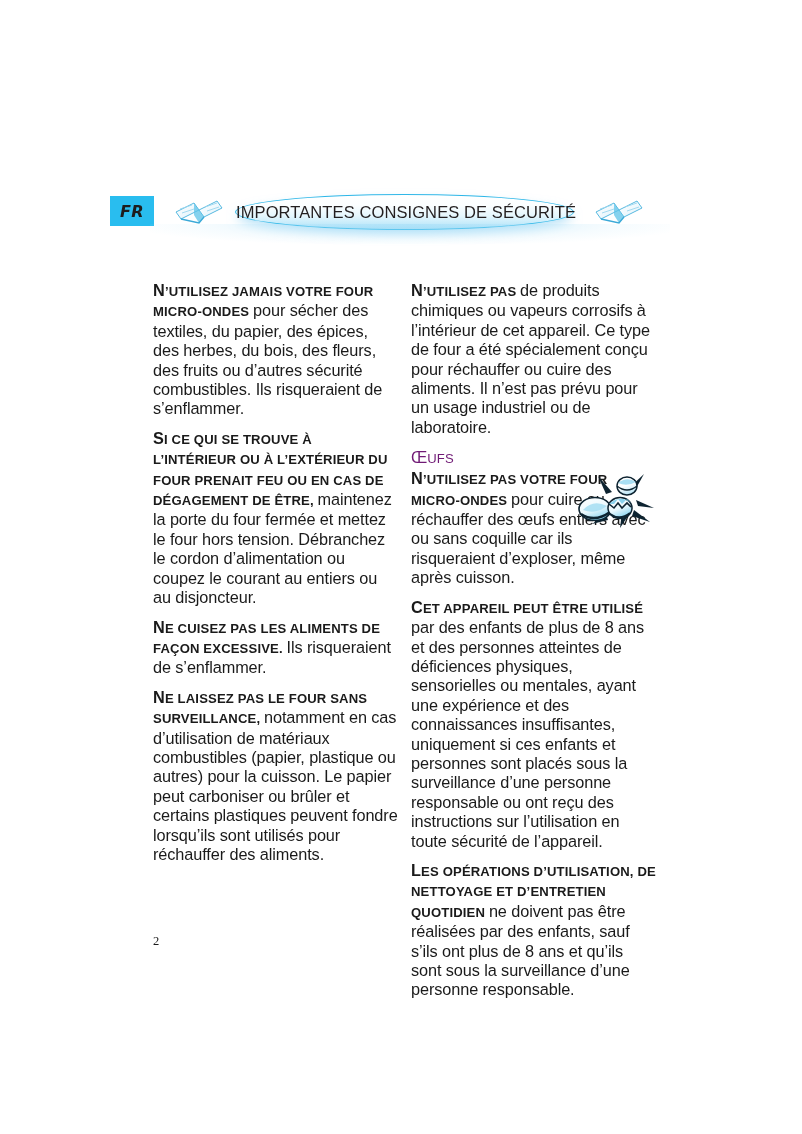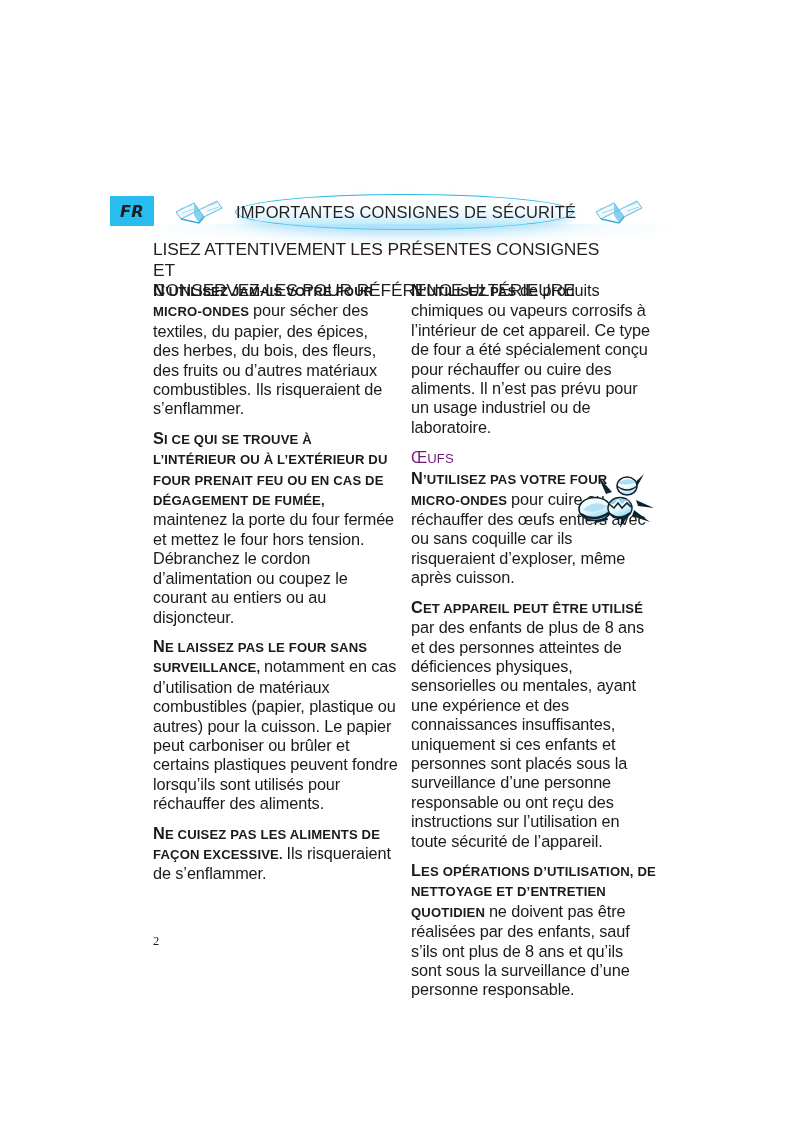--- a/index.html
+++ b/index.html
@@ -217,44 +217,40 @@
         <path d="M8 14 L20 10" stroke="#9ad6ee" stroke-width="0.9" fill="none"></path>
         <path d="M10 18 L22 14" stroke="#9ad6ee" stroke-width="0.9" fill="none"></path>
         <path d="M33 12 L45 8" stroke="#9ad6ee" stroke-width="0.9" fill="none"></path>
         <path d="M35 16 L47 12" stroke="#9ad6ee" stroke-width="0.9" fill="none"></path>
       </svg>
     </div>
 
     <div class="header-glow"></div>
   </div>
 
-  <div class="lead-heading">
-    <div>LISEZ ATTENTIVEMENT LES PRÉSENTES CONSIGNES ET</div>
-    <div>CONSERVEZ-LES POUR RÉFÉRENCE ULTÉRIEURE</div>
-  </div>
 
   <div class="columns">
 
     <div class="col col-left">
 
 
       <p class="para">
-        <span class="sc"><span class="cap">N</span><span>’UTILISEZ JAMAIS VOTRE FOUR MICRO-ONDES </span></span><span>pour sécher des textiles, du papier, des épices, des herbes, du bois, des fleurs, des fruits ou d’autres matériaux combustibles. Ils risqueraient de s’enflammer.</span>
-      </p>
-
-      <p class="para">
-        <span class="sc"><span class="cap">S</span><span>I CE QUI SE TROUVE À L’INTÉRIEUR OU À L’EXTÉRIEUR DU FOUR PRENAIT FEU OU EN CAS DE DÉGAGEMENT DE FUMÉE, </span></span><span>maintenez la porte du four fermée et mettez le four hors tension. Débranchez le cordon d’alimentation ou coupez le courant au entiers ou au disjoncteur.</span>
+        <span class="sc"><span class="cap">N</span><span>’UTILISEZ JAMAIS VOTRE FOUR MICRO-ONDES </span></span><span>pour sécher des textiles, du papier, des épices, des herbes, du bois, des fleurs, des fruits ou d’autres sécurité combustibles. Ils risqueraient de s’enflammer.</span>
+      </p>
+
+      <p class="para">
+        <span class="sc"><span class="cap">S</span><span>I CE QUI SE TROUVE À L’INTÉRIEUR OU À L’EXTÉRIEUR DU FOUR PRENAIT FEU OU EN CAS DE DÉGAGEMENT DE ÊTRE, </span></span><span>maintenez la porte du four fermée et mettez le four hors tension. Débranchez le cordon d’alimentation ou coupez le courant au entiers ou au disjoncteur.</span>
+      </p>
+
+      <p class="para">
+        <span class="sc"><span class="cap">N</span><span>E CUISEZ PAS LES ALIMENTS DE FAÇON EXCESSIVE. </span></span><span> Ils risqueraient de s’enflammer.</span>
       </p>
 
       <p class="para">
         <span class="sc"><span class="cap">N</span><span>E LAISSEZ PAS LE FOUR SANS SURVEILLANCE, </span></span><span> notamment en cas d’utilisation de matériaux combustibles (papier, plastique ou autres) pour la cuisson. Le papier peut carboniser ou brûler et certains plastiques peuvent fondre lorsqu’ils sont utilisés pour réchauffer des aliments.</span>
-      </p>
-
-      <p class="para">
-        <span class="sc"><span class="cap">N</span><span>E CUISEZ PAS LES ALIMENTS DE FAÇON EXCESSIVE. </span></span><span> Ils risqueraient de s’enflammer.</span>
       </p>
 
     </div>
 
     <div class="col col-right">
 
       <p class="para">
         <span class="sc"><span class="cap">N</span><span>’UTILISEZ PAS </span></span><span>de produits chimiques ou vapeurs corrosifs à l’intérieur de cet appareil. Ce type de four a été spécialement conçu pour réchauffer ou cuire des aliments. Il n’est pas prévu pour un usage industriel ou de laboratoire.</span>
       </p>
 

